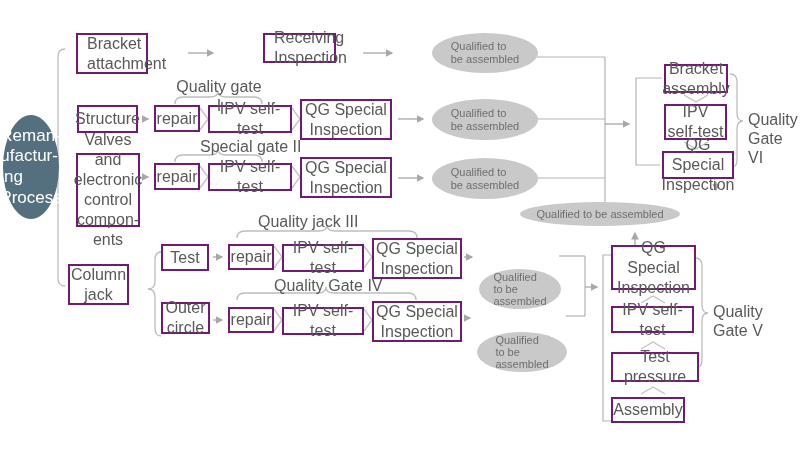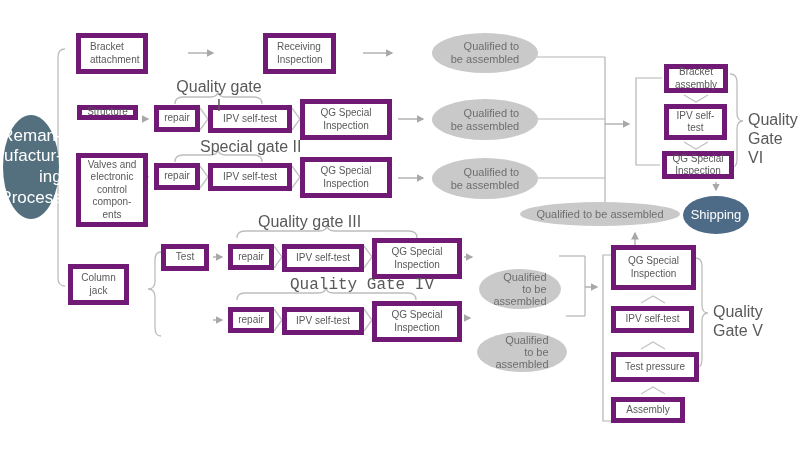--- a/index.html
+++ b/index.html
@@ -1,24 +1,24 @@
 <!DOCTYPE html>
 <html><head>
 <meta charset="utf-8">
 <style>
   html,body{margin:0;padding:0;background:#fff;}
   .stage{position:relative;width:800px;height:452px;background:#ffffff;
          font-family:"Liberation Sans",sans-serif;overflow:hidden;}
-  .box{position:absolute;box-sizing:border-box;border:5px solid #701a75;background:#fff;
-       color:#595959;font-size:10px;line-height:1.25;display:flex;align-items:center;
+  .box{position:absolute;box-sizing:border-box;border:2px solid #701a75;background:#fff;
+       color:#595959;font-size:16px;line-height:1.25;display:flex;align-items:center;
        justify-content:center;text-align:center;white-space:pre-line;}
   .box.leftal{justify-content:flex-start;text-align:left;padding-left:9px;}
   .ell{position:absolute;border-radius:50%;background:#c9c9c9;color:#6e6e6e;font-size:11px;
        line-height:1.18;display:flex;align-items:center;justify-content:center;
-       text-align:right;white-space:pre-line;box-sizing:border-box;}
+       text-align:left;white-space:pre-line;box-sizing:border-box;}
   .ell.small{line-height:1.1;padding:0 13px;margin-top:36px;}
   .ell.dark{background:#54707f;color:#ffffff;font-size:17px;line-height:1.22;}
   .lbl{position:absolute;color:#595959;font-size:16px;line-height:1.2;white-space:pre-line;}
   .lbl.ctr{text-align:center;}
   svg.wires{position:absolute;left:0;top:0;}
 </style>
 </head>
 <body>
 
 <div class="stage">
@@ -87,42 +87,44 @@
     </g>
   </svg>
 
   <div class="ell dark" style="left:3px;top:115px;width:56px;height:104px;">Reman-
 ufactur-
 ing
 Process</div>
 
   <div class="box leftal" style="left:76px;top:33px;width:72px;height:41px;">Bracket
 attachment</div>
-  <div class="box leftal" style="left:263px;top:33px;width:73px;height:41px;">Receiving
+  <div class="box leftal" style="left:263px;top:33px;width:73px;height:30px;">Receiving
 Inspection</div>
 
-  <div class="box" style="left:77px;top:105px;width:61px;height:15px;">Structure</div>
+  <div class="box" style="left:77px;top:105px;width:61px;height:28px;">Structure</div>
   <div class="box" style="left:154px;top:105px;width:46px;height:27px;">repair</div>
   <div class="box" style="left:208px;top:105px;width:84px;height:28px;">IPV self-test</div>
   <div class="box" style="left:300px;top:99px;width:92px;height:41px;">QG Special
 Inspection</div>
 
-  <div class="box" style="left:76px;top:153px;width:72px;height:74px;">Valves and
+  <div class="box" style="left:76px;top:153px;width:64px;height:74px;">Valves and
 electronic
 control
 compon-
 ents</div>
   <div class="box" style="left:154px;top:163px;width:46px;height:27px;">repair</div>
   <div class="box" style="left:208px;top:163px;width:84px;height:28px;">IPV self-test</div>
   <div class="box" style="left:300px;top:157px;width:92px;height:41px;">QG Special
 Inspection</div>
 
   <div class="box" style="left:68px;top:264px;width:61px;height:41px;">Column
 jack</div>
   <div class="box" style="left:161px;top:244px;width:48px;height:27px;">Test</div>
+  <div class="box" style="left:161px;top:302px;width:49px;height:32px;">Outer
+circle</div>
 
   <div class="box" style="left:228px;top:244px;width:46px;height:26px;">repair</div>
   <div class="box" style="left:282px;top:244px;width:82px;height:28px;">IPV self-test</div>
   <div class="box" style="left:372px;top:238px;width:90px;height:41px;">QG Special
 Inspection</div>
 
   <div class="box" style="left:228px;top:307px;width:46px;height:26px;">repair</div>
   <div class="box" style="left:282px;top:307px;width:82px;height:28px;">IPV self-test</div>
   <div class="box" style="left:372px;top:301px;width:90px;height:41px;">QG Special
 Inspection</div>
@@ -146,24 +148,23 @@
   <div class="box" style="left:611px;top:306px;width:83px;height:27px;">IPV self-test</div>
   <div class="box" style="left:611px;top:352px;width:88px;height:30px;">Test pressure</div>
   <div class="box" style="left:611px;top:397px;width:74px;height:26px;">Assembly</div>
 
   <div class="box" style="left:664px;top:64px;width:64px;height:29px;">Bracket
 assembly</div>
   <div class="box" style="left:664px;top:104px;width:63px;height:36px;">IPV self-test</div>
   <div class="box" style="left:662px;top:151px;width:72px;height:28px;">QG Special
 Inspection</div>
 
-  <div class="ell dark" style="left:683px;top:196px;width:66px;height:38px;background:#4d6b87;font-size:13px;">Shipping</div>
 
   <div class="lbl ctr" style="left:175px;top:77px;width:88px;">Quality gate I</div>
   <div class="lbl" style="left:200px;top:137px;">Special gate II</div>
-  <div class="lbl" style="left:258px;top:212px;">Quality gate III</div>
-  <div class="lbl" style="left:290px;top:276px;font-family:Liberation Mono, monospace;">Quality Gate IV</div>
+  <div class="lbl" style="left:258px;top:212px;">Quality jack III</div>
+  <div class="lbl" style="left:274px;top:276px;">Quality Gate IV</div>
   <div class="lbl" style="left:713px;top:302px;">Quality
 Gate V</div>
   <div class="lbl" style="left:748px;top:110px;">Quality
 Gate VI</div>
 
 </div>
 
 </body></html>

